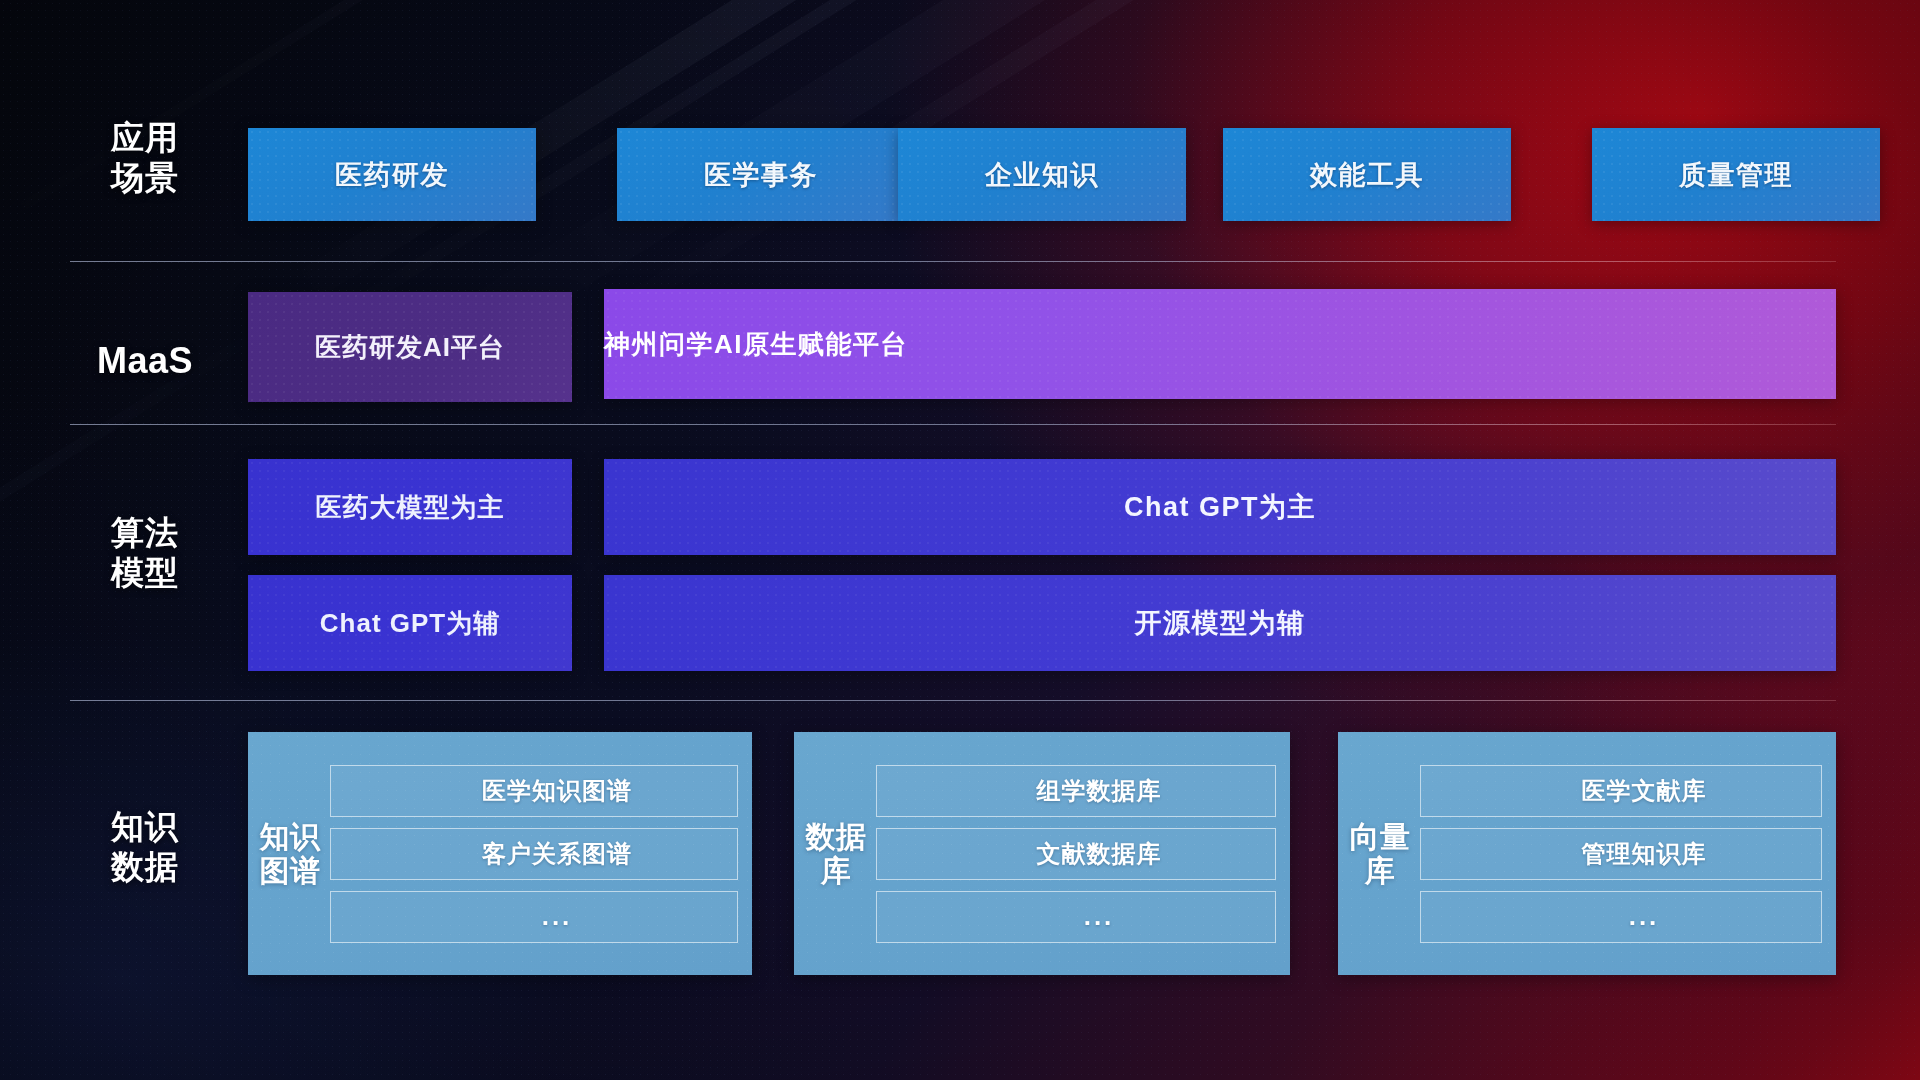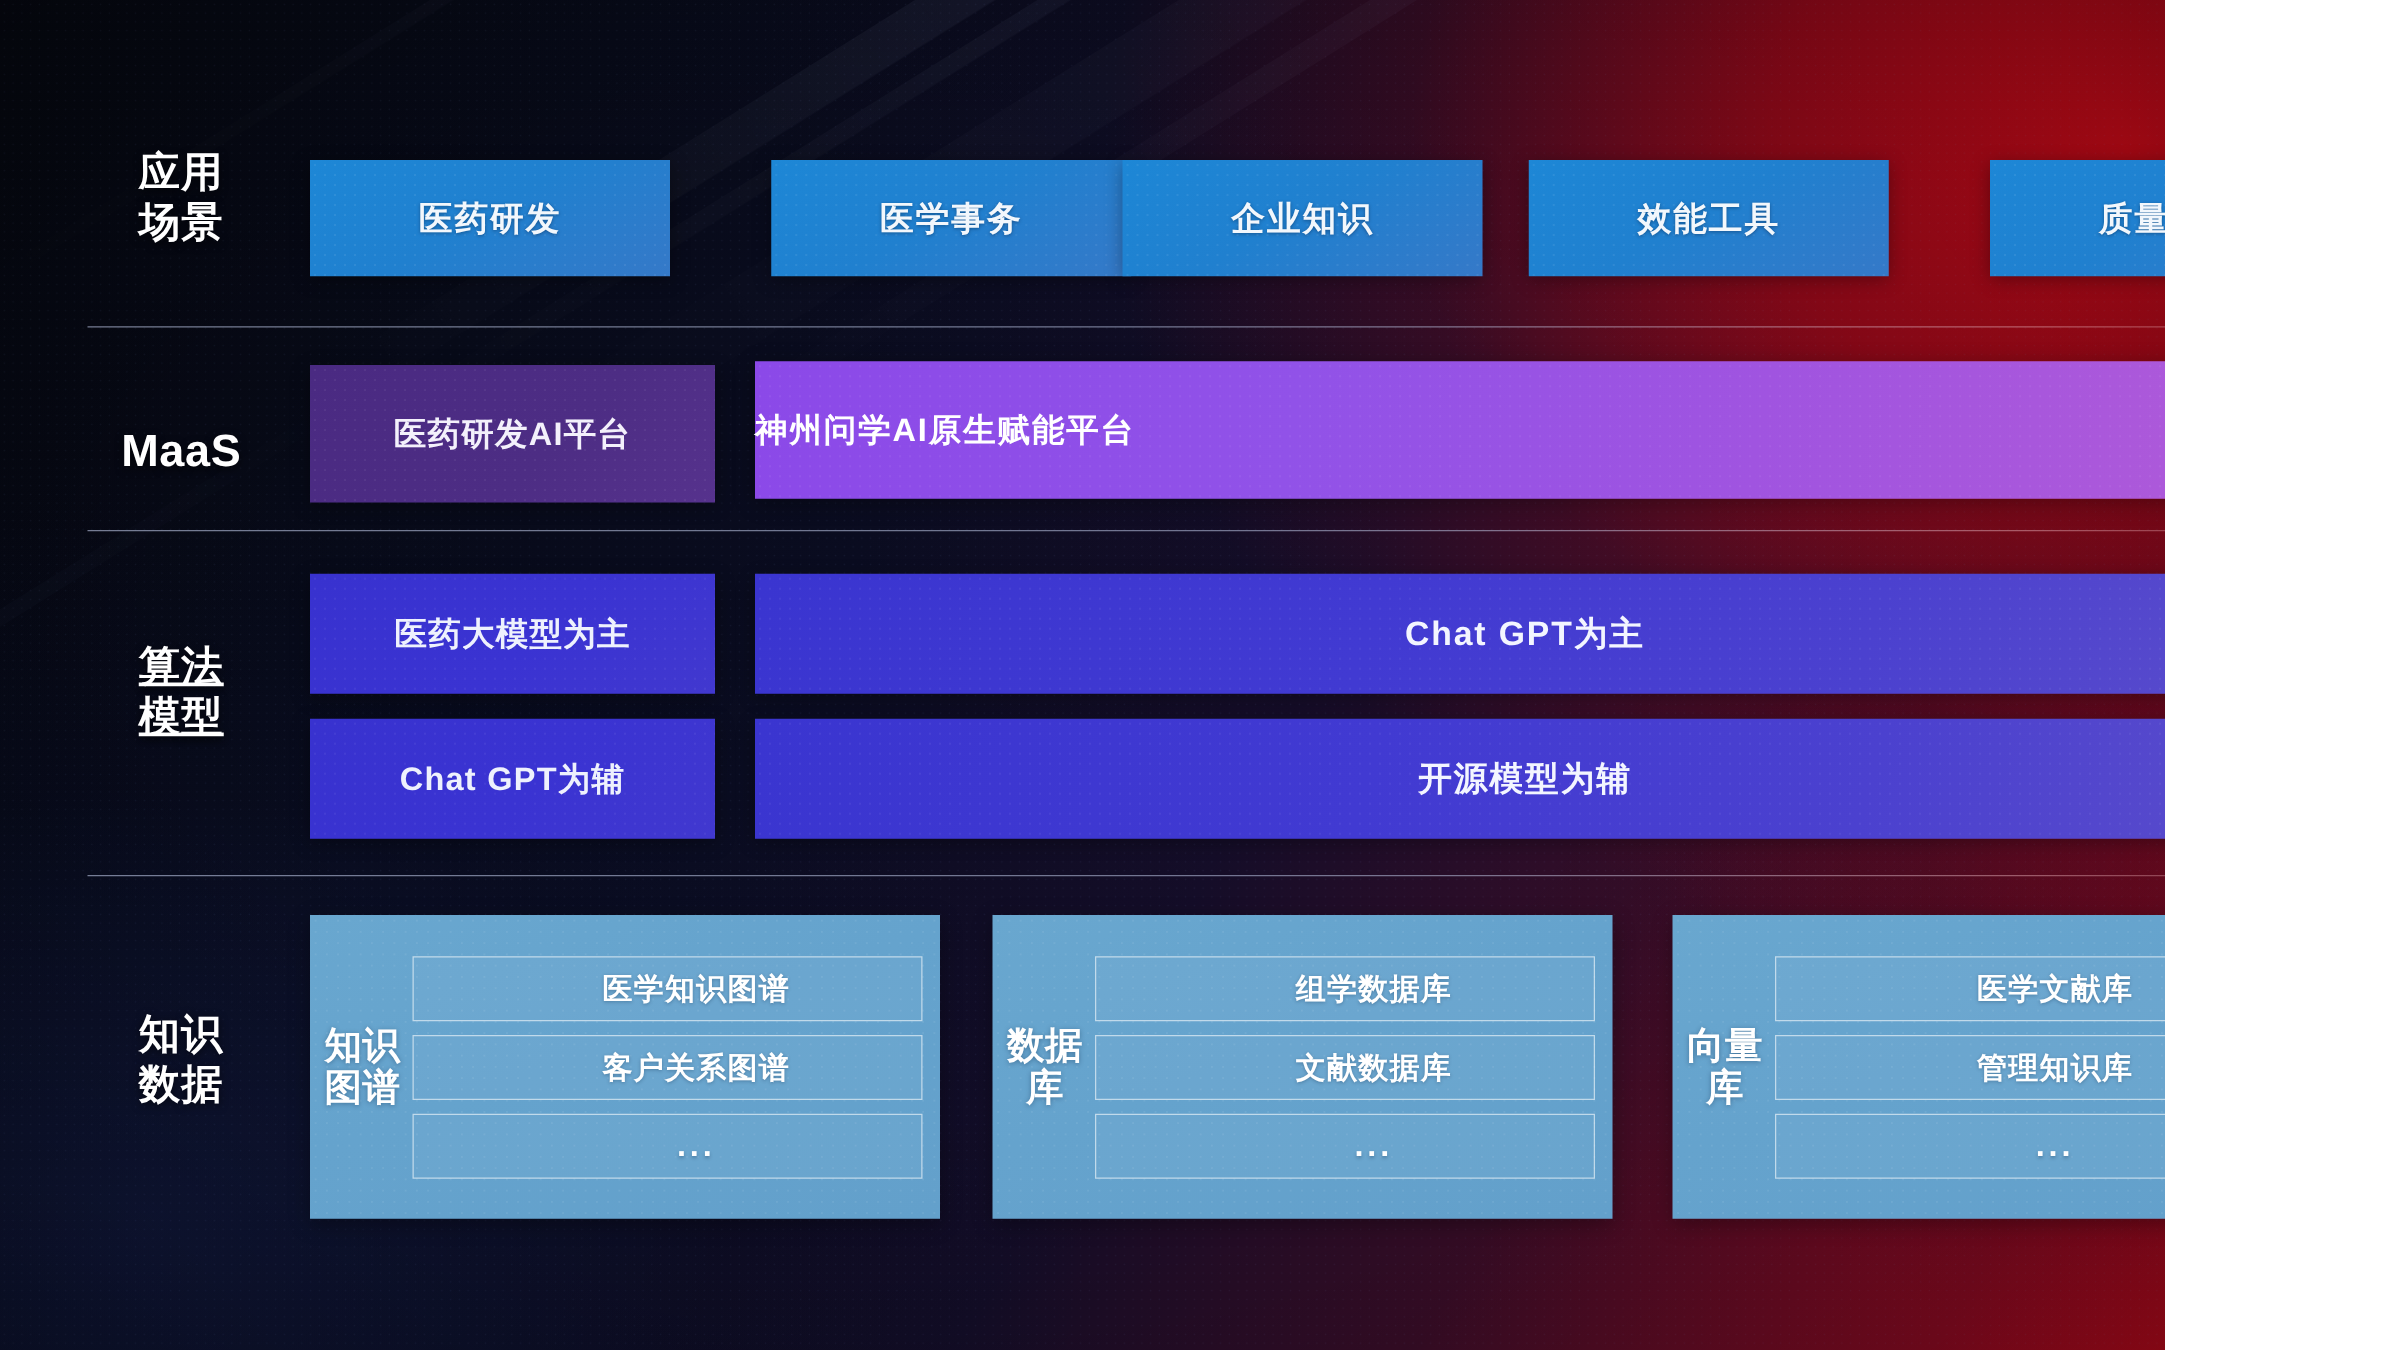--- a/index.html
+++ b/index.html
@@ -6,21 +6,21 @@
 
   html, body {
     width: 1920px;
     height: 1080px;
     overflow: hidden;
     font-family: "Liberation Sans", "DejaVu Sans", sans-serif;
   }
 
   #stage {
     position: relative;
-    width: 1732px;
+    width: 1920px;
     height: 1080px;
     background:
       radial-gradient(ellipse 1100px 900px at 1700px 120px, rgba(210,10,24,0.97) 0%, rgba(170,8,22,0.82) 26%, rgba(95,10,32,0.45) 52%, rgba(30,12,40,0.12) 74%, rgba(6,8,22,0) 100%),
       radial-gradient(ellipse 760px 620px at 1880px 640px, rgba(150,12,40,0.55) 0%, rgba(70,10,40,0.25) 45%, rgba(8,8,24,0) 80%),
       radial-gradient(ellipse 900px 700px at 120px 980px, rgba(20,30,75,0.55) 0%, rgba(10,14,40,0.25) 50%, rgba(5,7,20,0) 85%),
       linear-gradient(118deg, #05070f 0%, #070a18 22%, #0a0c20 40%, #140d28 58%, #3a0d28 74%, #8d0a22 92%, #c10a1c 100%);
     overflow: hidden;
   }
 
   
@@ -228,21 +228,21 @@
 
     <div class="maas-left" style="left:248px; top:292px; width:324px;">
       <span>医药研发AI平台</span>
     </div>
     <div class="maas-right" style="left:604px; top:289px; width:1232px;">
       <span>神州问学AI原生赋能平台</span>
     </div>
 
     <div class="divider" style="left:70px; top:424px; width:1766px;"></div>
 
-    <div class="rowlabel" style="left:70px; top:513px;text-decoration:underline;">算法
+    <div class="rowlabel" style="left:70px; top:513px;">算法
 模型</div>
 
     <div class="model-left" style="left:248px; top:459px; width:324px;">
       <span>医药大模型为主</span>
     </div>
     <div class="model-right" style="left:604px; top:459px; width:1232px;">
       <span>Chat GPT为主</span>
     </div>
 
     <div class="model-left" style="left:248px; top:575px; width:324px;">

